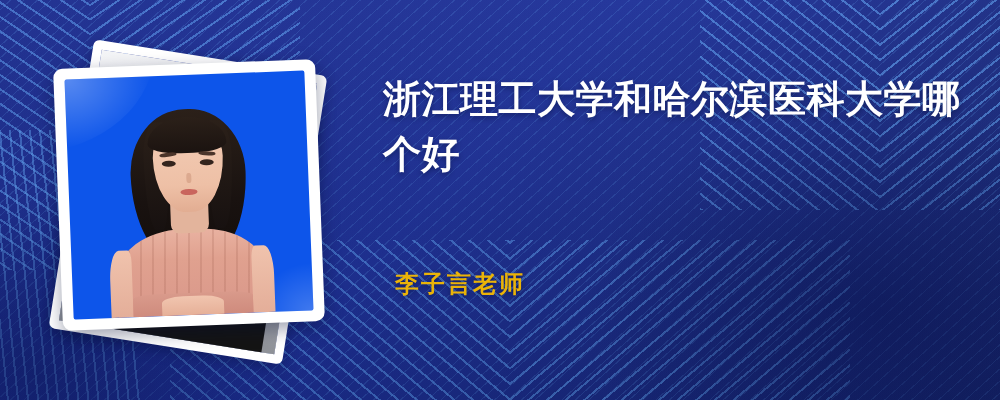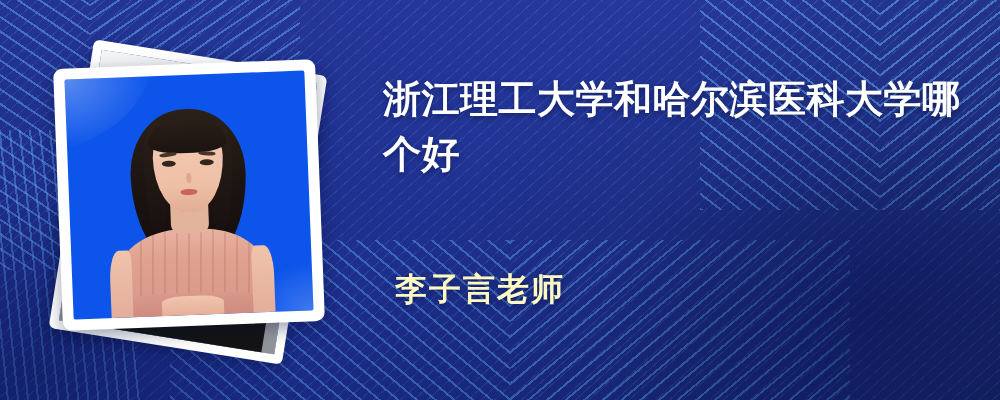--- a/index.html
+++ b/index.html
@@ -199,21 +199,21 @@
   }
   .title{
     position:absolute; top:72px; left:0; right:0;
     font-size:38px; line-height:55px; font-weight:700; color:#ffffff;
     letter-spacing:.5px;
     text-shadow:0 2px 5px rgba(3,10,48,.45);
     max-width:580px;
   }
   .author{
     position:absolute; top:268px; left:12px;
-    font-size:32px; font-weight:700; color:#fef9c3;
+    font-size:24px; font-weight:700; color:#eab308;
     letter-spacing:2px;
     text-shadow:0 2px 5px rgba(3,10,48,.45);
   }
   .byline{
     position:absolute; top:318px; left:-11px;
     font-size:21px; font-weight:400; color:#e2e7f5;
     letter-spacing:1.5px;
   }
 </style>
 </head>

